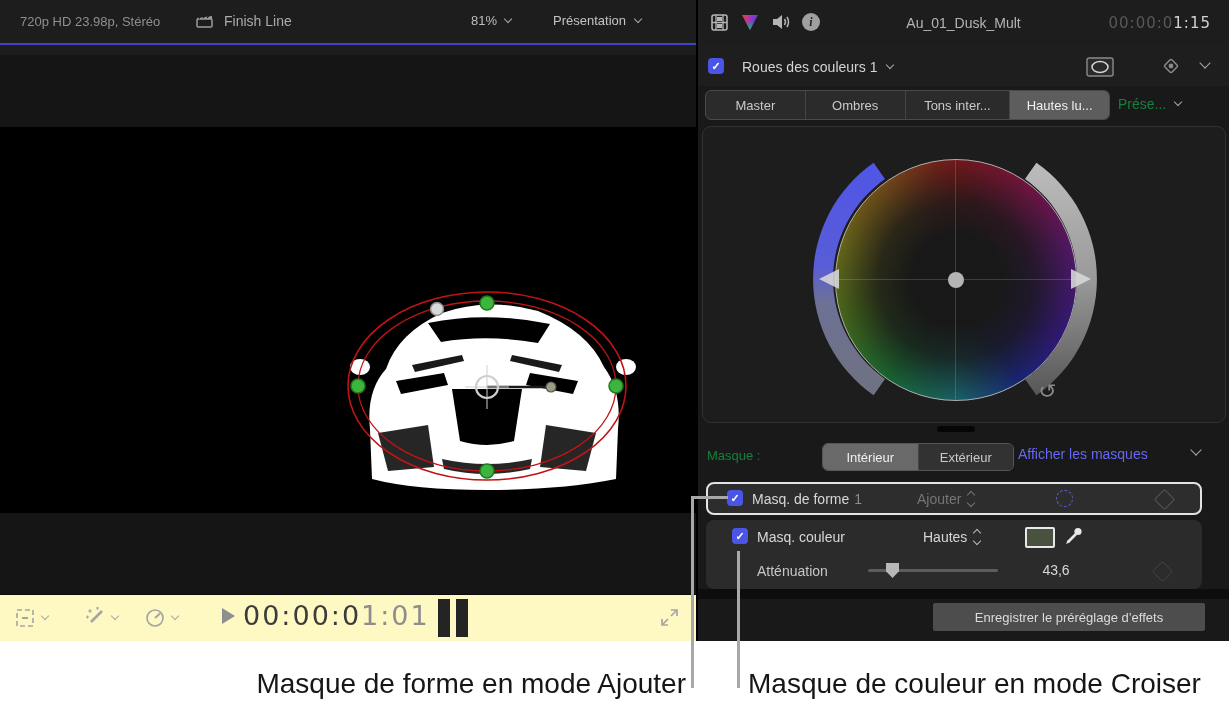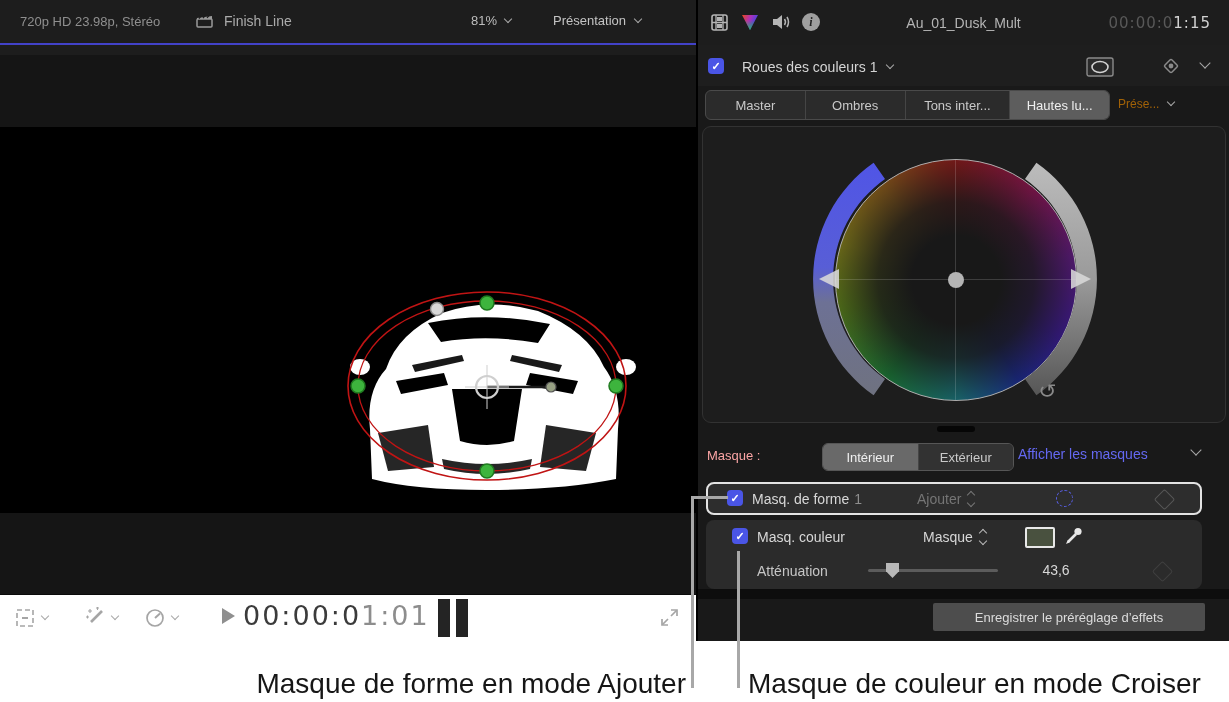--- a/index.html
+++ b/index.html
@@ -84,21 +84,21 @@
           <g fill="#3db43d" stroke="#1f7a1f" stroke-width="1.5">
             <circle cx="487" cy="176" r="7"></circle>
             <circle cx="487" cy="344" r="7"></circle>
             <circle cx="358" cy="259" r="7"></circle>
             <circle cx="616" cy="259" r="7"></circle>
           </g>
         </g>
       </svg>
     </div>
 
-    <div class="abs" style="left:0;top:594px;width:697px;height:47px;background:#ffffff;border-top:1px solid #0a0a0a;box-sizing:border-box;">
+    <div class="abs" style="left:0;top:594px;width:697px;height:47px;background:#fef9c3;border-top:1px solid #0a0a0a;box-sizing:border-box;">
       <div class="abs row" style="left:14px;top:12px;gap:6px;">
         <svg width="22" height="22" viewBox="0 0 22 22">
           <rect x="3" y="3" width="16" height="16" fill="none" stroke="#a5a5a5" stroke-width="1.6" stroke-dasharray="5 3"></rect>
           <rect x="8" y="10" width="6" height="2" fill="#a5a5a5"></rect>
         </svg>
         <span class="chv sm"></span>
       </div>
       <div class="abs row" style="left:84px;top:12px;gap:6px;">
         <svg width="22" height="22" viewBox="0 0 22 22">
           <line x1="7" y1="15" x2="18" y2="4" stroke="#a5a5a5" stroke-width="2.6"></line>
@@ -190,21 +190,21 @@
           <span>Ombres</span>
         </div>
       <div style="flex:1.05;">
           <span>Tons inter...</span>
         </div>
       <div class="sel" style="flex:1;">
           <span>Hautes lu...</span>
         </div>
     </div>
     <div class="abs row" style="left:420px;top:90px;height:28px;gap:9px;">
-      <span style="font-size:12px;color:#a16207;">Prése...</span>
+      <span style="font-size:14px;color:#15803d;">Prése...</span>
       <span class="chv sm"></span>
     </div>
 
     <div class="abs" style="left:4px;top:126px;width:524px;height:297px;background:#1d1d1d;border:1px solid #323232;border-radius:9px;box-sizing:border-box;">
       <div class="abs wheel" style="left:132px;top:32px;width:240px;height:240px;">
         <div class="abs" style="left:0;top:119px;width:240px;height:1px;background:rgba(255,255,255,0.16);"></div>
         <div class="abs" style="left:119px;top:0;width:1px;height:240px;background:rgba(255,255,255,0.16);"></div>
         <div class="abs" style="left:112px;top:112px;width:16px;height:16px;border-radius:50%;background:#b4b4b4;"></div>
       </div>
       <svg class="abs" style="left:0;top:0;" width="524" height="297" viewBox="0 0 524 297">
@@ -224,21 +224,21 @@
         <path d="M170.6,35.7 A142,142 0 0 0 170.6,268.3 L182,251.9 A122,122 0 0 1 182,52.1 Z" fill="url(#lg)"></path>
         <path d="M333.4,35.7 A142,142 0 0 1 333.4,268.3 L322,251.9 A122,122 0 0 0 322,52.1 Z" fill="url(#rg)"></path>
         <polygon points="116,152 136,142 136,162" fill="#d8d8d8" opacity="0.88"></polygon>
         <polygon points="388,152 368,142 368,162" fill="#d8d8d8" opacity="0.88"></polygon>
       </svg>
       <div class="abs" style="left:336px;top:252px;font-size:20px;color:#8a8a8a;transform:scaleX(1.1);">↺</div>
     </div>
     <div class="abs" style="left:239px;top:426px;width:38px;height:6px;border-radius:3px;background:#060606;"></div>
 
     <div class="abs" style="left:0;top:438px;width:531px;height:36px;">
-      <div class="abs" style="left:9px;top:10px;font-size:13px;color:#fca5a5;">Masque :</div>
+      <div class="abs" style="left:9px;top:10px;font-size:13px;color:#15803d;">Masque :</div>
       <div class="abs seg" style="left:76px;top:5px;width:190px;height:26px;border-color:#565656;margin-left:48px;">
         <div class="sel" style="flex:1;background:#696969;">
             <span>Intérieur</span>
           </div>
         <div style="flex:1;background:#323232;">
             <span>Extérieur</span>
           </div>
       </div>
       <div class="abs" style="left:320px;top:8px;font-size:14px;color:#6468f2;">Afficher les masques</div>
       <span class="chv abs" style="left:494px;top:12px;"></span>
@@ -262,21 +262,21 @@
       <div class="abs" style="left:348px;top:6px;width:15px;height:15px;border:1.6px dashed #5a60e8;border-radius:50%;"></div>
       <div class="abs diamond" style="left:449px;top:8px;"></div>
     </div>
 
     <div class="abs" style="left:8px;top:520px;width:496px;height:69px;background:#2b2b2b;border-radius:8px;">
       <div class="abs checkbox" style="left:26px;top:8px;">
         <span>✓</span>
       </div>
       <div class="abs" style="left:51px;top:9px;font-size:14px;color:#d8d8d8;">Masq. couleur</div>
       <div class="abs row" style="left:217px;top:9px;color:#d6d6d6;">
-        <span style="font-size:14px;">Masque</span>
+        <span style="font-size:14px;">Hautes</span>
         <span class="updown" style="color:#b8b8b8;">
             <i class="up"></i>
             <i class="dn"></i>
           </span>
       </div>
       <div class="abs" style="left:319px;top:7px;width:26px;height:17px;background:#49513f;border:2px solid #e8e8e8;border-radius:2px;"></div>
       <svg class="abs" style="left:358px;top:5px;" width="20" height="20" viewBox="0 0 20 20">
         <line x1="4" y1="17" x2="12" y2="9" stroke="#e8e8e8" stroke-width="2.6"></line>
         <circle cx="14" cy="6.5" r="3.6" fill="#e8e8e8"></circle>
         <polygon points="2,19 5.5,17.5 3.5,15.5" fill="#e8e8e8"></polygon>

